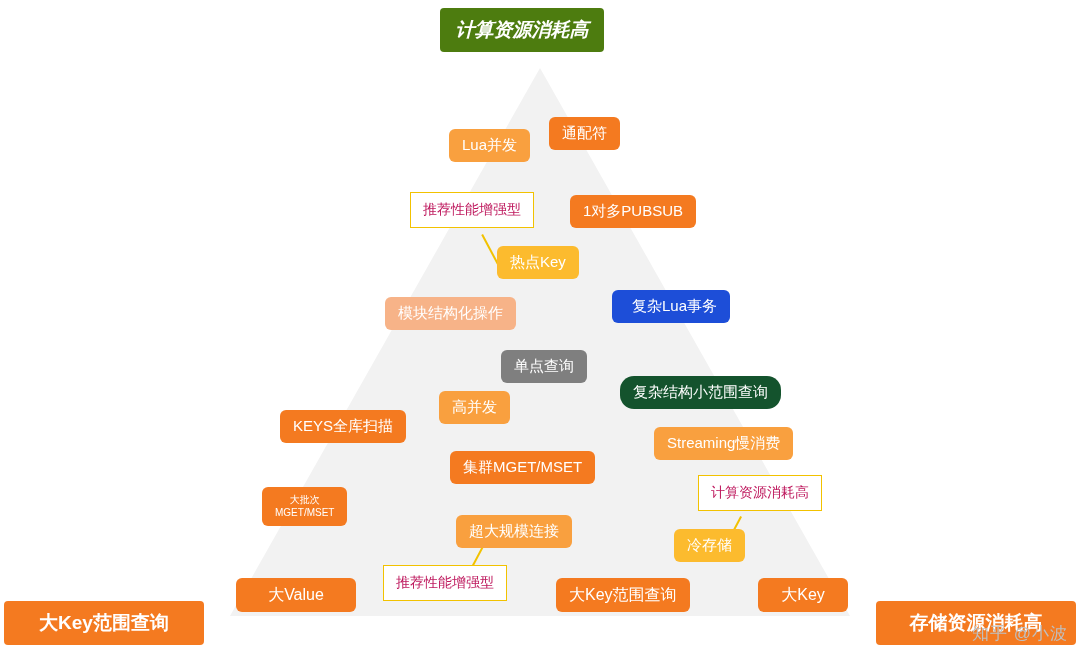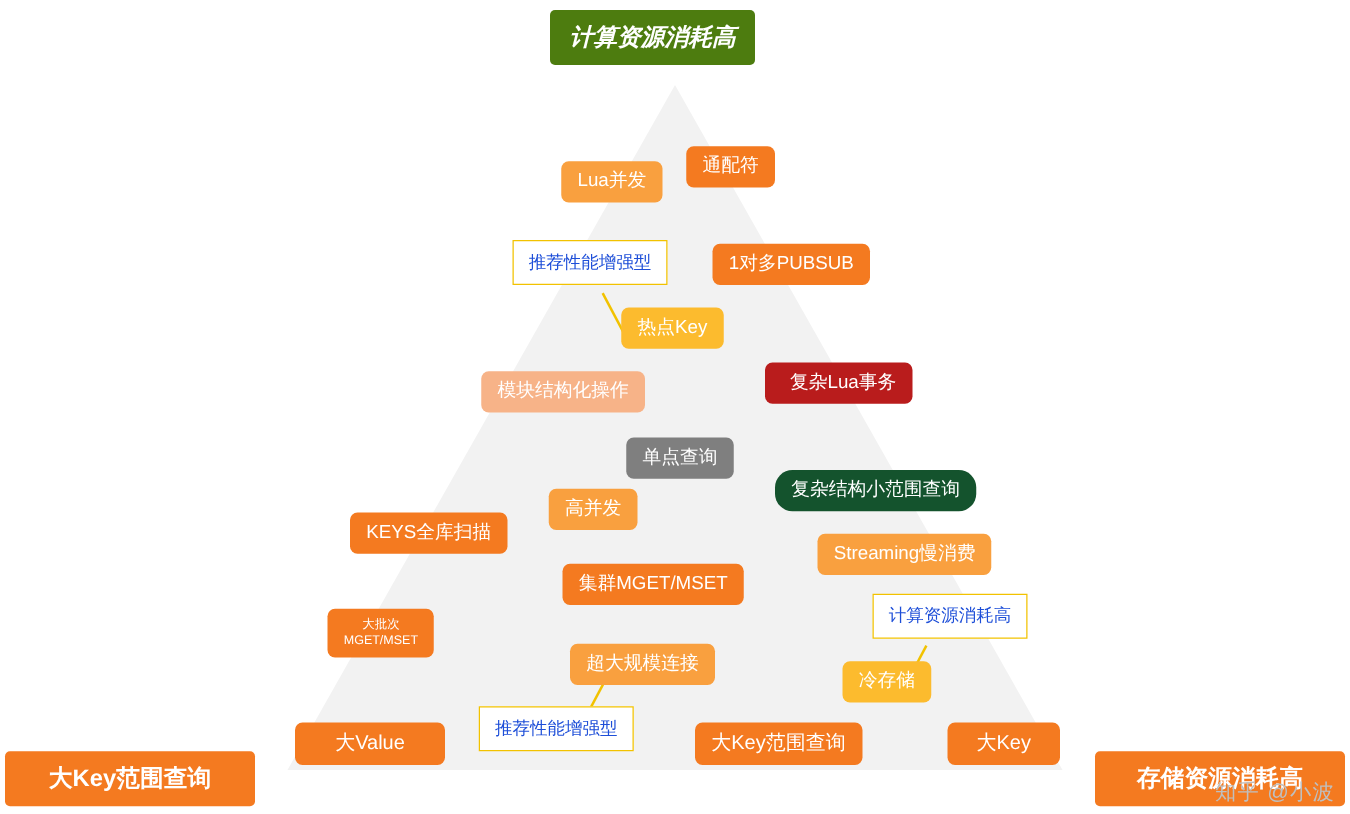--- a/index.html
+++ b/index.html
@@ -47,21 +47,21 @@
     font-weight: bold;
     padding: 9px 14px;
     white-space: pre;
     text-align: center;
     box-sizing: border-box;
   }
   .callout {
     position: absolute;
     border: 1.5px solid #f2c200;
     background: #ffffff;
-    color: #1d4ed8;
+    color: #be185d;
     font-size: 14px;
     padding: 8px 12px;
     white-space: pre;
     box-sizing: border-box;
     text-align: center;
   }
   .connector {
     position: absolute;
     background: #f2c200;
     height: 1.5px;
@@ -90,21 +90,21 @@
 
   <div class="corner" style="left:440px; top:8px; width:164px; background:#4d7c0f;font-style:italic;">计算资源消耗高</div>
   <div class="corner" style="left:4px; top:601px; width:200px; background:#f47a20;">大Key范围查询</div>
   <div class="corner" style="left:876px; top:601px; width:200px; background:#f47a20;">存储资源消耗高</div>
 
   <div class="node" style="left:449px; top:129px; background:#f9a03f;">Lua并发</div>
   <div class="node" style="left:549px; top:117px; background:#f47a20;">通配符</div>
   <div class="node" style="left:570px; top:195px; background:#f47a20;">1对多PUBSUB</div>
   <div class="node" style="left:497px; top:246px; background:#fcbb2e;">热点Key</div>
   <div class="node" style="left:385px; top:297px; background:#f7b388;">模块结构化操作</div>
-  <div class="node" style="left:612px; top:290px; background:#b91c1c;padding-left:20px;">复杂Lua事务</div>
+  <div class="node" style="left:612px; top:290px; background:#1d4ed8;padding-left:20px;">复杂Lua事务</div>
   <div class="node" style="left:501px; top:350px; background:#7f7f7f;">单点查询</div>
   <div class="node" style="left:620px; top:376px; background:#14532d;border-radius:14px;">复杂结构小范围查询</div>
   <div class="node" style="left:431px; top:391px; background:#f9a03f;margin-left:8px;">高并发</div>
   <div class="node" style="left:280px; top:410px; background:#f47a20;">KEYS全库扫描</div>
   <div class="node" style="left:654px; top:427px; background:#f9a03f;">Streaming慢消费</div>
   <div class="node" style="left:450px; top:451px; background:#f47a20;">集群MGET/MSET</div>
   <div class="node" style="left:262px; top:487px; background:#f47a20; font-size:10px;">大批次
 MGET/MSET</div>
   <div class="node" style="left:456px; top:515px; background:#f9a03f;">超大规模连接</div>
   <div class="node" style="left:674px; top:529px; background:#fcbb2e;">冷存储</div>

